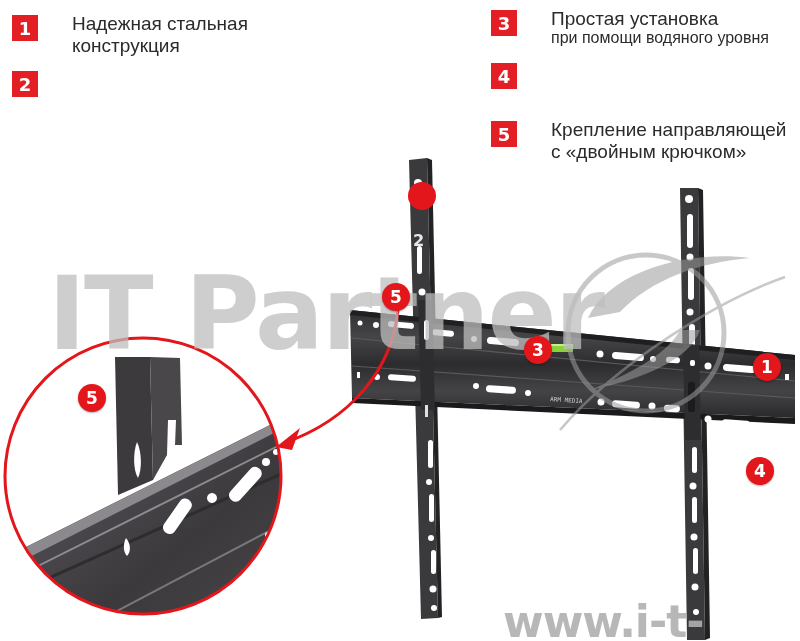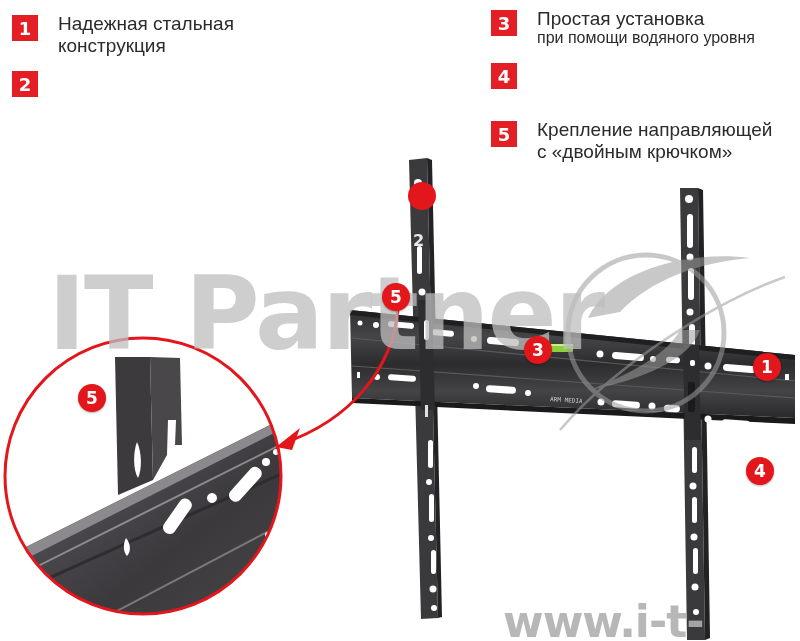--- a/index.html
+++ b/index.html
@@ -6,21 +6,21 @@
   html, body { width: 800px; height: 641px; background: #ffffff; overflow: hidden; }
   body { position: relative; font-family: "Liberation Sans", sans-serif; color: #2a2a2a; }
 
   .feature { position: absolute; display: flex; align-items: flex-start; }
   .badge-sq {
     width: 26px; height: 26px; background: #e31e24; color: #fff;
     font-family: "DejaVu Sans", sans-serif; font-weight: bold; font-size: 18px;
     display: flex; align-items: center; justify-content: center; flex: 0 0 26px;
     margin-top: 2px;
   }
-  .feat-text { margin-left: 20px; }
+  .feat-text { margin-left: 34px; }
   .feat-title { font-size: 19px; line-height: 22px; color: #2b2b2b; white-space: pre-line; }
   .feat-sub { font-size: 13px; line-height: 13px; color: #2b2b2b; white-space: pre-line; margin-top: 1px; }
 
   .watermark {
     position: absolute; color: #cfcfcf; font-family: "DejaVu Sans", sans-serif;
     font-weight: 700; pointer-events: none;
   }
   .wm-main { left: 48px; top: 263px; font-size: 102px; letter-spacing: -2px; line-height: 1; color: rgba(190,190,190,0.75); z-index: 4; }
   .wm-url { left: 503px; top: 600px; font-size: 44px; line-height: 1; color: rgba(175,175,175,0.9); z-index: 4; letter-spacing: -1px; }
 

